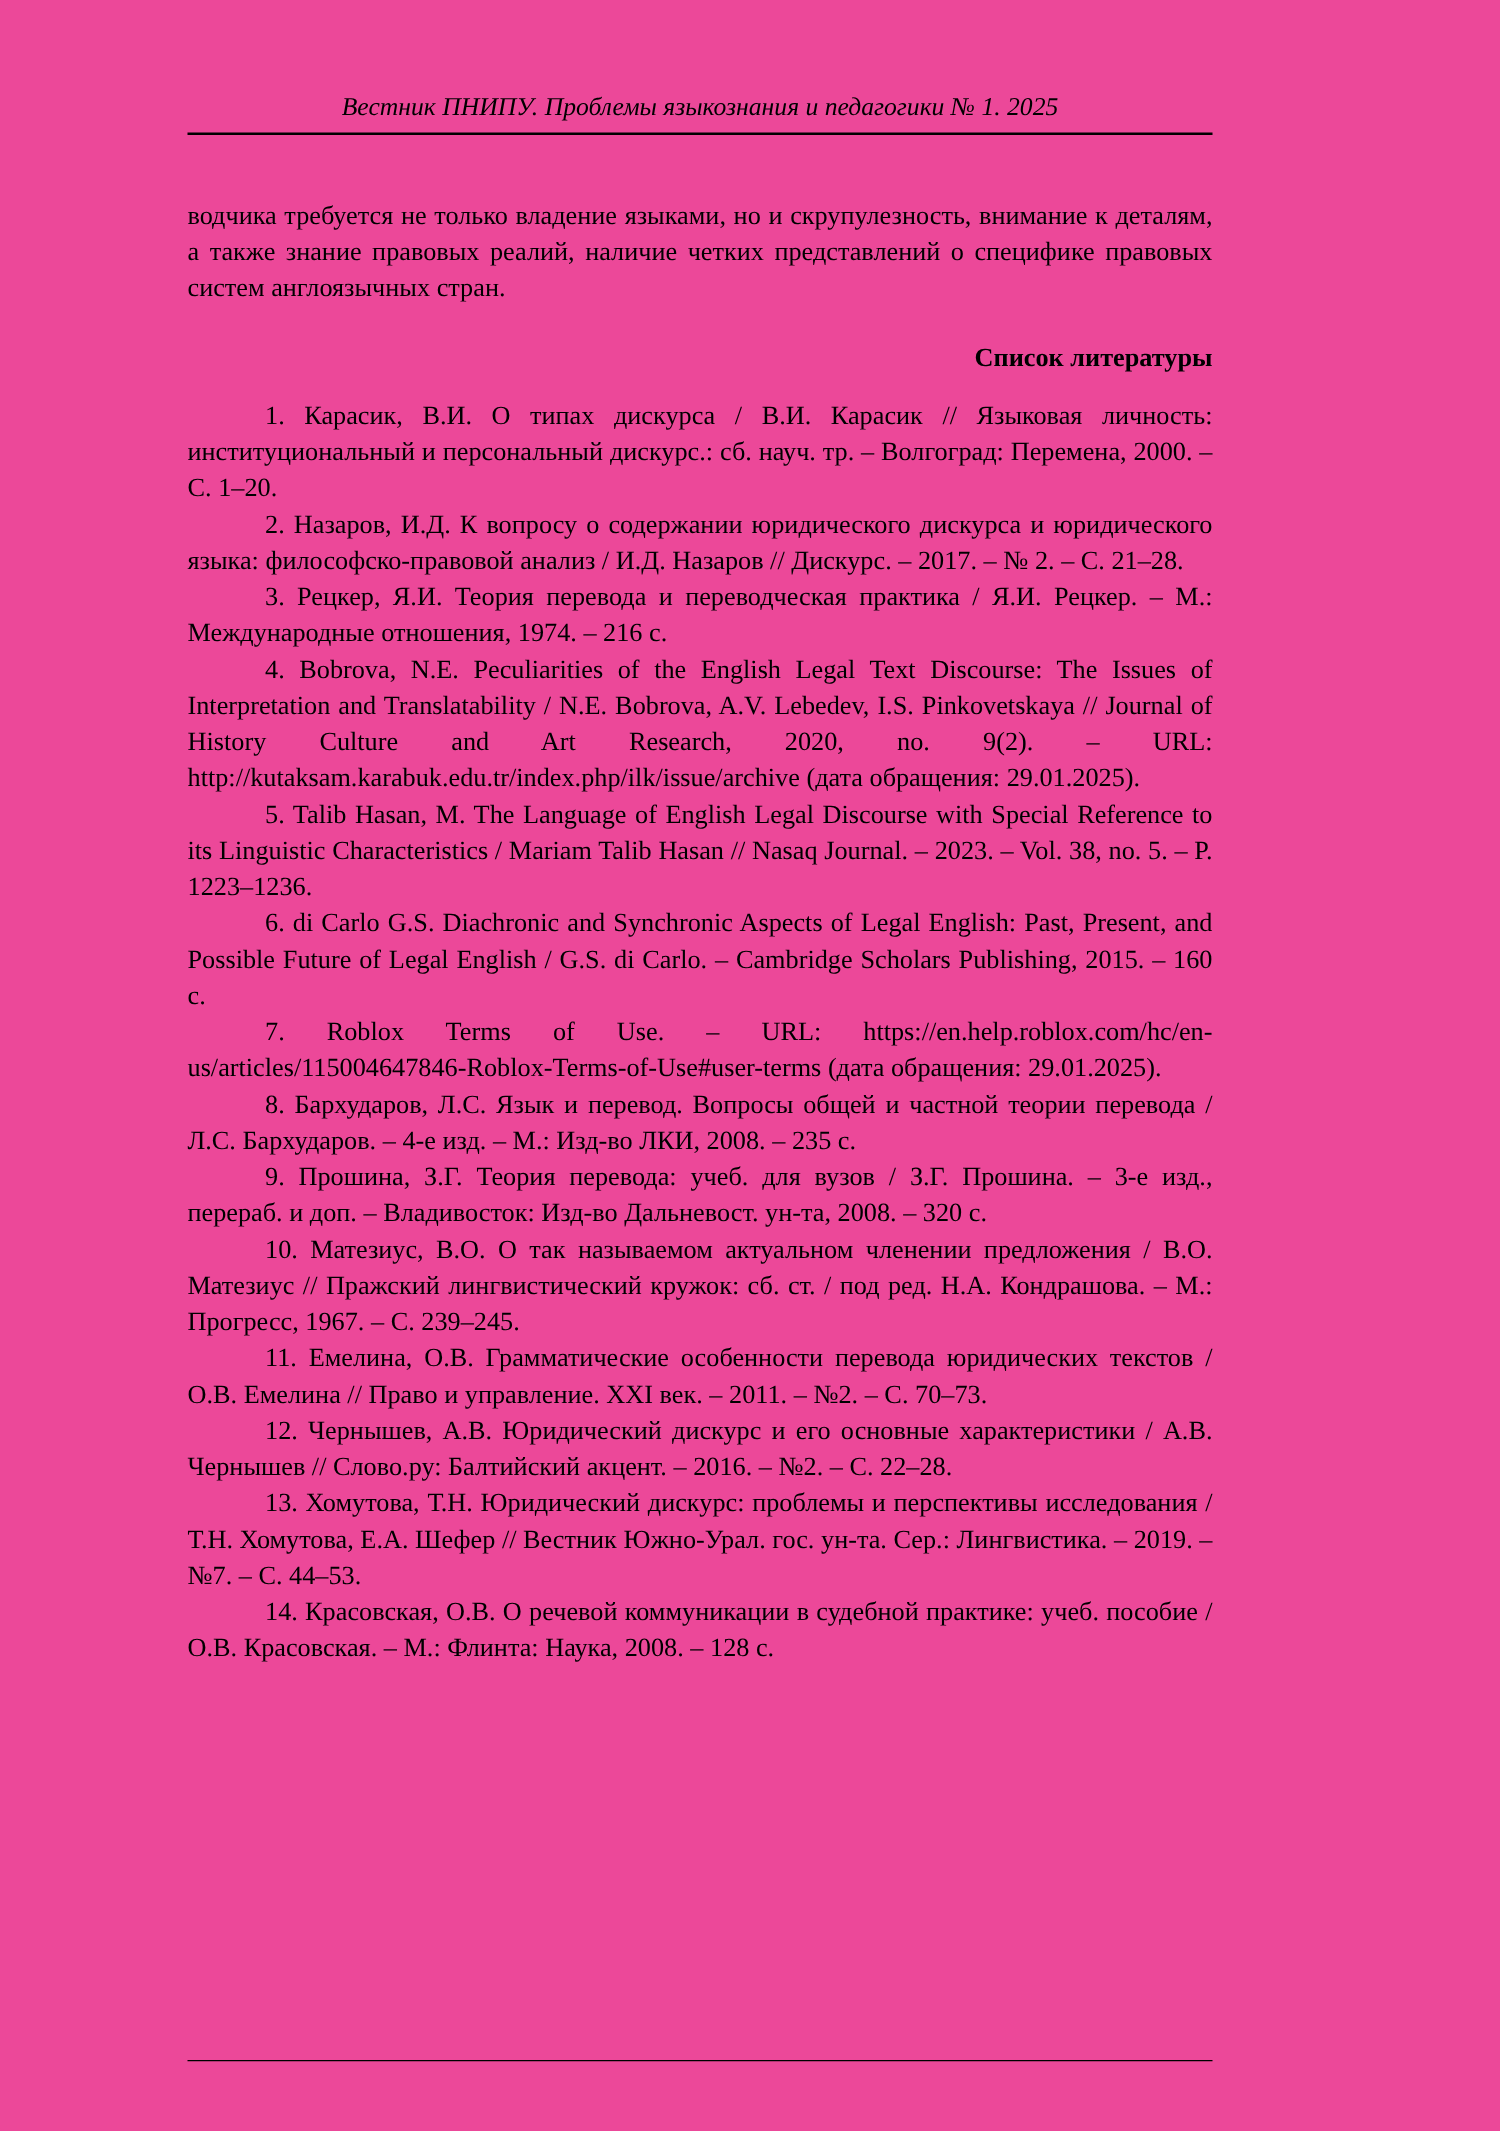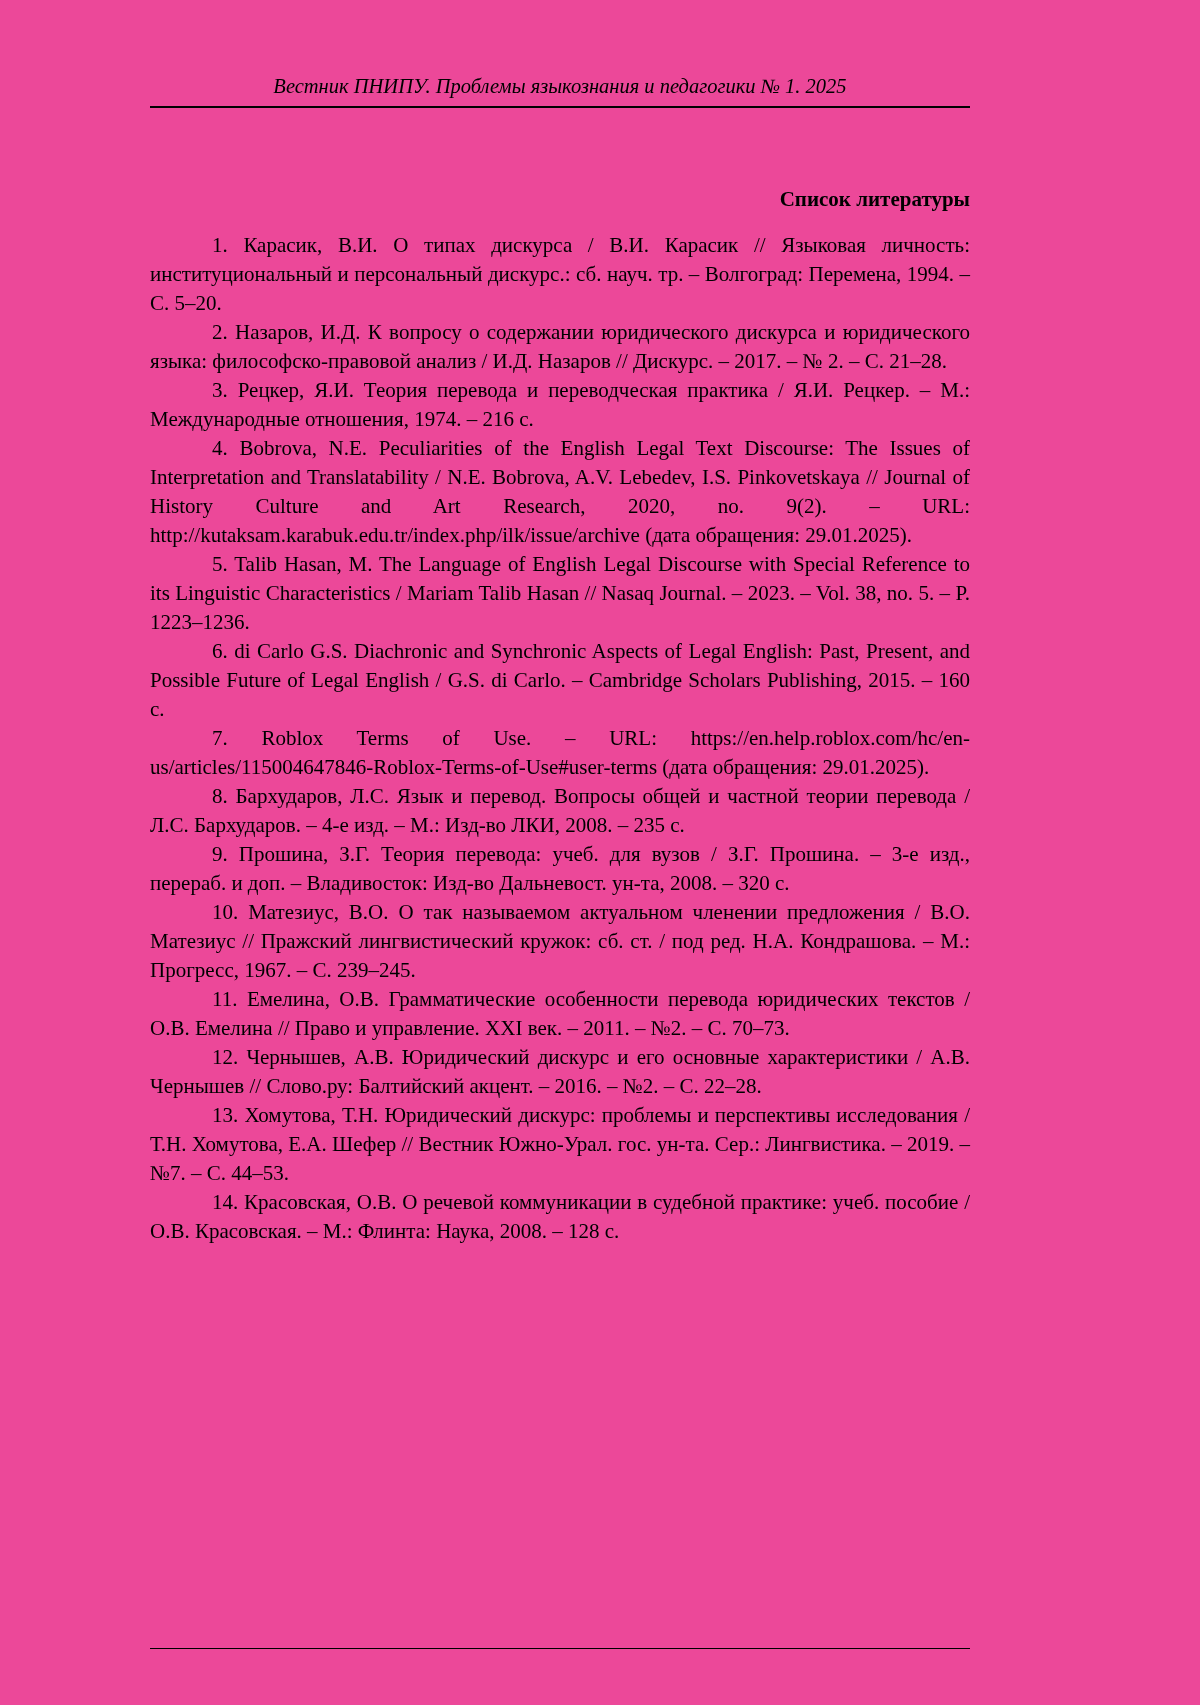--- a/index.html
+++ b/index.html
@@ -93,24 +93,25 @@
 <body>
 
 <div class="page">
 
   <header class="running-head">
     <div class="running-head-title">Вестник ПНИПУ. Проблемы языкознания и педагогики № 1. 2025</div>
     <div class="header-rule"></div>
   </header>
 
   <main class="content">
+    <p class="intro-paragraph">водчика требуется не только владение языками, но и скрупулезность, внимание к деталям, а также знание правовых реалий, наличие четких представлений о специфике правовых систем англоязычных стран.</p>
 
     <h2 class="section-heading">Список литературы</h2>
 
-    <p class="reference-item">1. Карасик, В.И. О типах дискурса / В.И. Карасик // Языковая личность: институциональный и персональный дискурс.: сб. науч. тр. – Волгоград: Перемена, 1994. – С. 5–20.</p>
+    <p class="reference-item">1. Карасик, В.И. О типах дискурса / В.И. Карасик // Языковая личность: институциональный и персональный дискурс.: сб. науч. тр. – Волгоград: Перемена, 2000. – С. 1–20.</p>
     <p class="reference-item">2. Назаров, И.Д. К вопросу о содержании юридического дискурса и юридического языка: философско-правовой анализ / И.Д. Назаров // Дискурс. – 2017. – № 2. – С. 21–28.</p>
     <p class="reference-item">3. Рецкер, Я.И. Теория перевода и переводческая практика / Я.И. Рецкер. – М.: Международные отношения, 1974. – 216 с.</p>
     <p class="reference-item">4. Bobrova, N.E. Peculiarities of the English Legal Text Discourse: The Issues of Interpretation and Translatability / N.E. Bobrova, A.V. Lebedev, I.S. Pinkovetskaya // Journal of History Culture and Art Research, 2020, no. 9(2). – URL: http://kutaksam.karabuk.edu.tr/index.php/ilk/issue/archive (дата обращения: 29.01.2025).</p>
     <p class="reference-item">5. Talib Hasan, M. The Language of English Legal Discourse with Special Reference to its Linguistic Characteristics / Mariam Talib Hasan // Nasaq Journal. – 2023. – Vol. 38, no. 5. – P. 1223–1236.</p>
     <p class="reference-item">6. di Carlo G.S. Diachronic and Synchronic Aspects of Legal English: Past, Present, and Possible Future of Legal English / G.S. di Carlo. – Cambridge Scholars Publishing, 2015. – 160 с.</p>
     <p class="reference-item">7. Roblox Terms of Use. – URL: https://en.help.roblox.com/hc/en-us/articles/115004647846-Roblox-Terms-of-Use#user-terms (дата обращения: 29.01.2025).</p>
     <p class="reference-item">8. Бархударов, Л.С. Язык и перевод. Вопросы общей и частной теории перевода / Л.С. Бархударов. – 4-е изд. – М.: Изд-во ЛКИ, 2008. – 235 с.</p>
     <p class="reference-item">9. Прошина, З.Г. Теория перевода: учеб. для вузов / З.Г. Прошина. – 3-е изд., перераб. и доп. – Владивосток: Изд-во Дальневост. ун-та, 2008. – 320 с.</p>
     <p class="reference-item">10. Матезиус, В.О. О так называемом актуальном членении предложения / В.О. Матезиус // Пражский лингвистический кружок: сб. ст. / под ред. Н.А. Кондрашова. – М.: Прогресс, 1967. – С. 239–245.</p>
     <p class="reference-item">11. Емелина, О.В. Грамматические особенности перевода юридических текстов / О.В. Емелина // Право и управление. XXI век. – 2011. – №2. – С. 70–73.</p>

